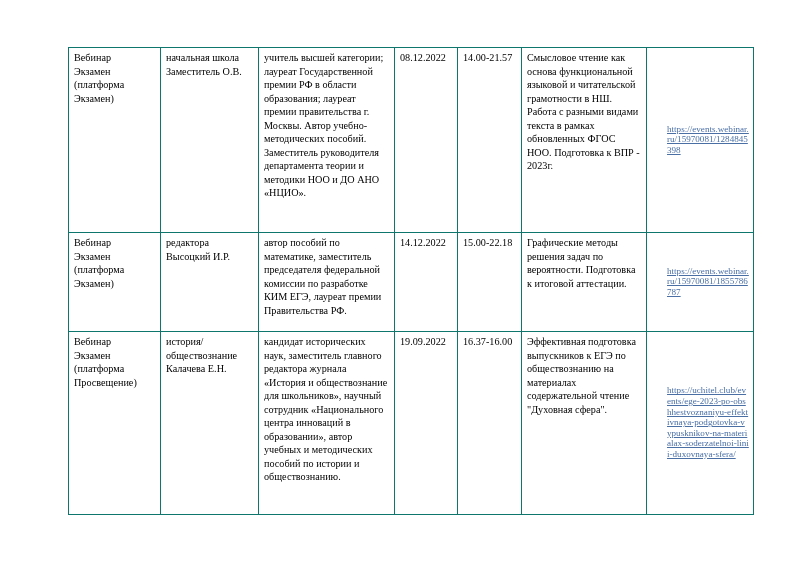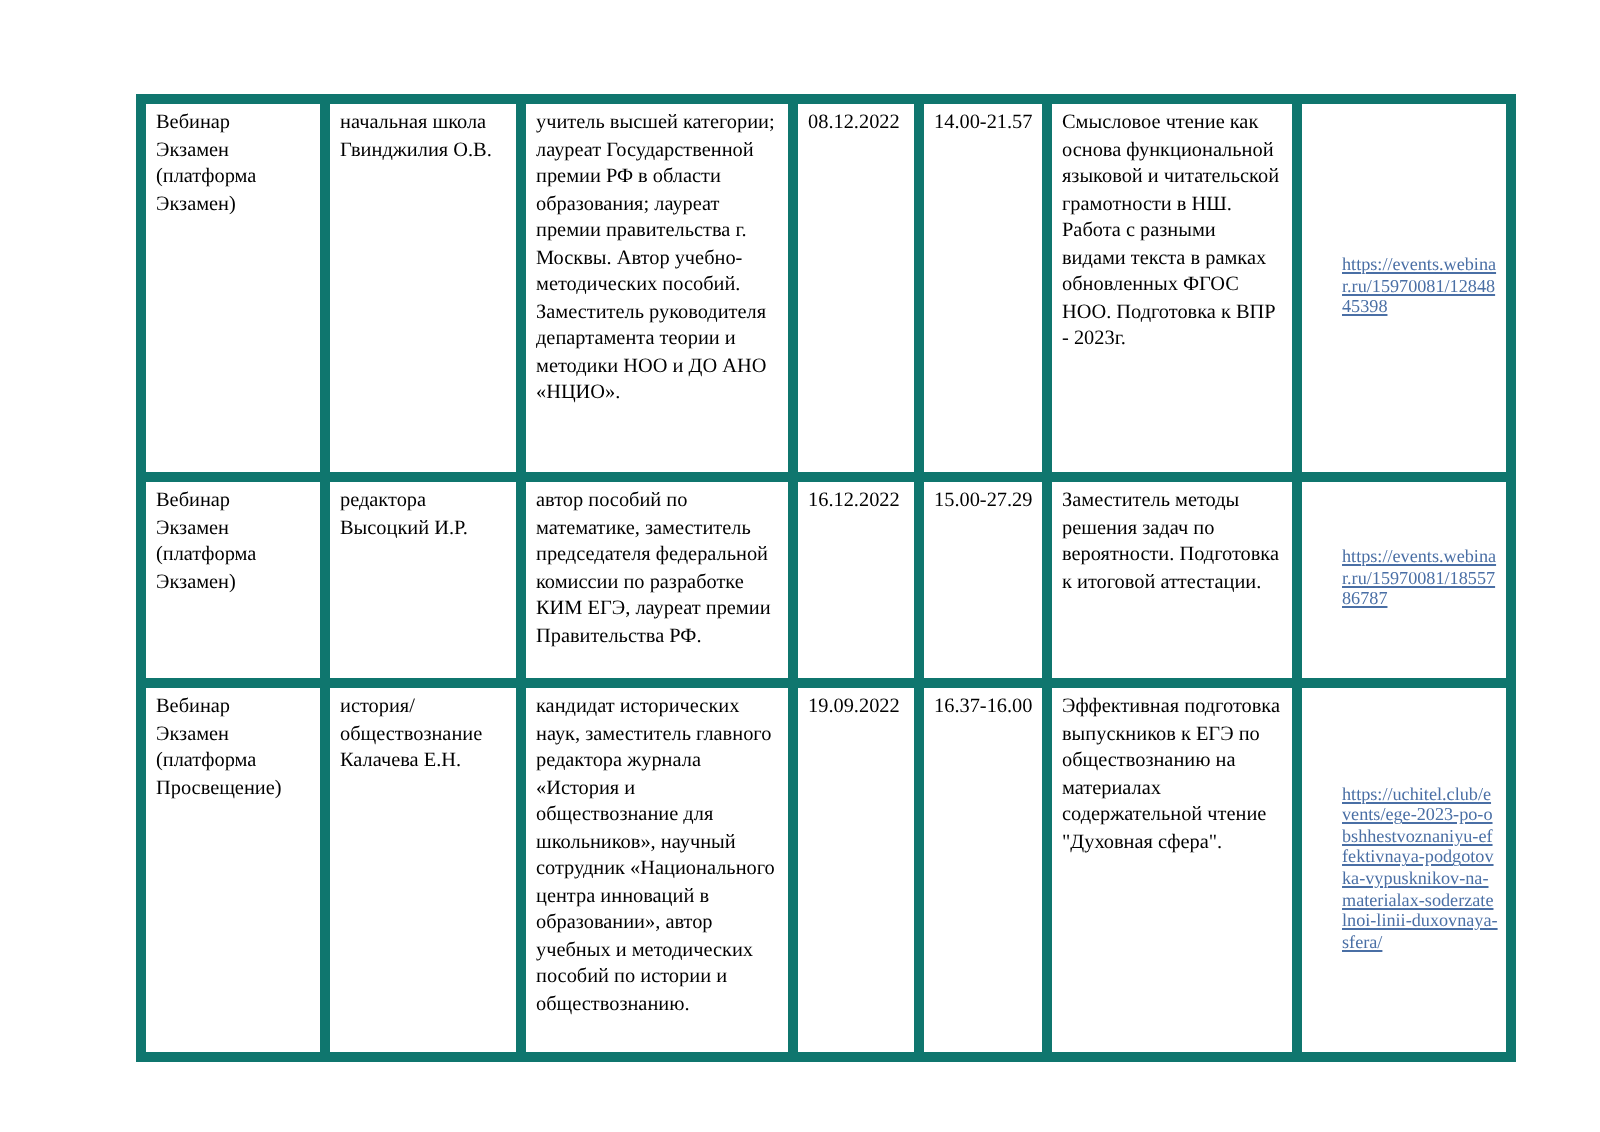--- a/index.html
+++ b/index.html
@@ -22,21 +22,21 @@
   }
   .doc-table {
     position: absolute;
     left: 68px;
     top: 47px;
     width: 685px;
     border-collapse: collapse;
     table-layout: fixed;
   }
   .doc-table td {
-    border: 5px solid #0f766e;
+    border: 1px solid #0f766e;
     vertical-align: top;
     padding: 3px 4px 3px 5px;
     font-size: 10.2px;
     line-height: 13.55px;
     word-wrap: break-word;
     overflow-wrap: break-word;
     margin-left: 32px;
   }
   .col-platform  { width: 92px; }
   .col-subject   { width: 98px; }
@@ -83,38 +83,38 @@
       <col class="col-topic">
       <col class="col-link">
     </colgroup>
     <tbody>
       <tr class="r1">
         <td><span class="cell-text">Вебинар
 Экзамен
 (платформа
 Экзамен)</span></td>
         <td><span class="cell-text">начальная школа
-Гвинджилия О.В.</span></td>
+Заместитель О.В.</span></td>
         <td><span class="cell-text">учитель высшей категории; лауреат Государственной премии РФ в области образования; лауреат премии правительства г. Москвы. Автор учебно-методических пособий. Заместитель руководителя департамента теории и методики НОО и ДО АНО «НЦИО».</span></td>
         <td><span class="cell-text">08.12.2022</span></td>
         <td><span class="cell-text">14.00-21.57</span></td>
         <td><span class="cell-text">Смысловое чтение как основа функциональной языковой и читательской грамотности в НШ. Работа с разными видами текста в рамках обновленных ФГОС НОО. Подготовка к ВПР - 2023г.</span></td>
         <td class="link-cell mid"><a class="weblink" href="#">https://events.webinar.ru/15970081/1284845398</a></td>
       </tr>
       <tr class="r2">
         <td><span class="cell-text">Вебинар
 Экзамен
 (платформа
 Экзамен)</span></td>
         <td><span class="cell-text">редактора
 Высоцкий И.Р.</span></td>
         <td><span class="cell-text">автор пособий по математике, заместитель председателя федеральной комиссии по разработке КИМ ЕГЭ, лауреат премии Правительства РФ.</span></td>
-        <td><span class="cell-text">16.12.2022</span></td>
-        <td><span class="cell-text">15.00-27.29</span></td>
-        <td><span class="cell-text">Заместитель методы решения задач по вероятности. Подготовка к итоговой аттестации.</span></td>
+        <td><span class="cell-text">14.12.2022</span></td>
+        <td><span class="cell-text">15.00-22.18</span></td>
+        <td><span class="cell-text">Графические методы решения задач по вероятности. Подготовка к итоговой аттестации.</span></td>
         <td class="link-cell mid"><a class="weblink" href="#">https://events.webinar.ru/15970081/1855786787</a></td>
       </tr>
       <tr class="r3">
         <td><span class="cell-text">Вебинар
 Экзамен
 (платформа
 Просвещение)</span></td>
         <td><span class="cell-text">история/
 обществознание
 Калачева Е.Н.</span></td>

